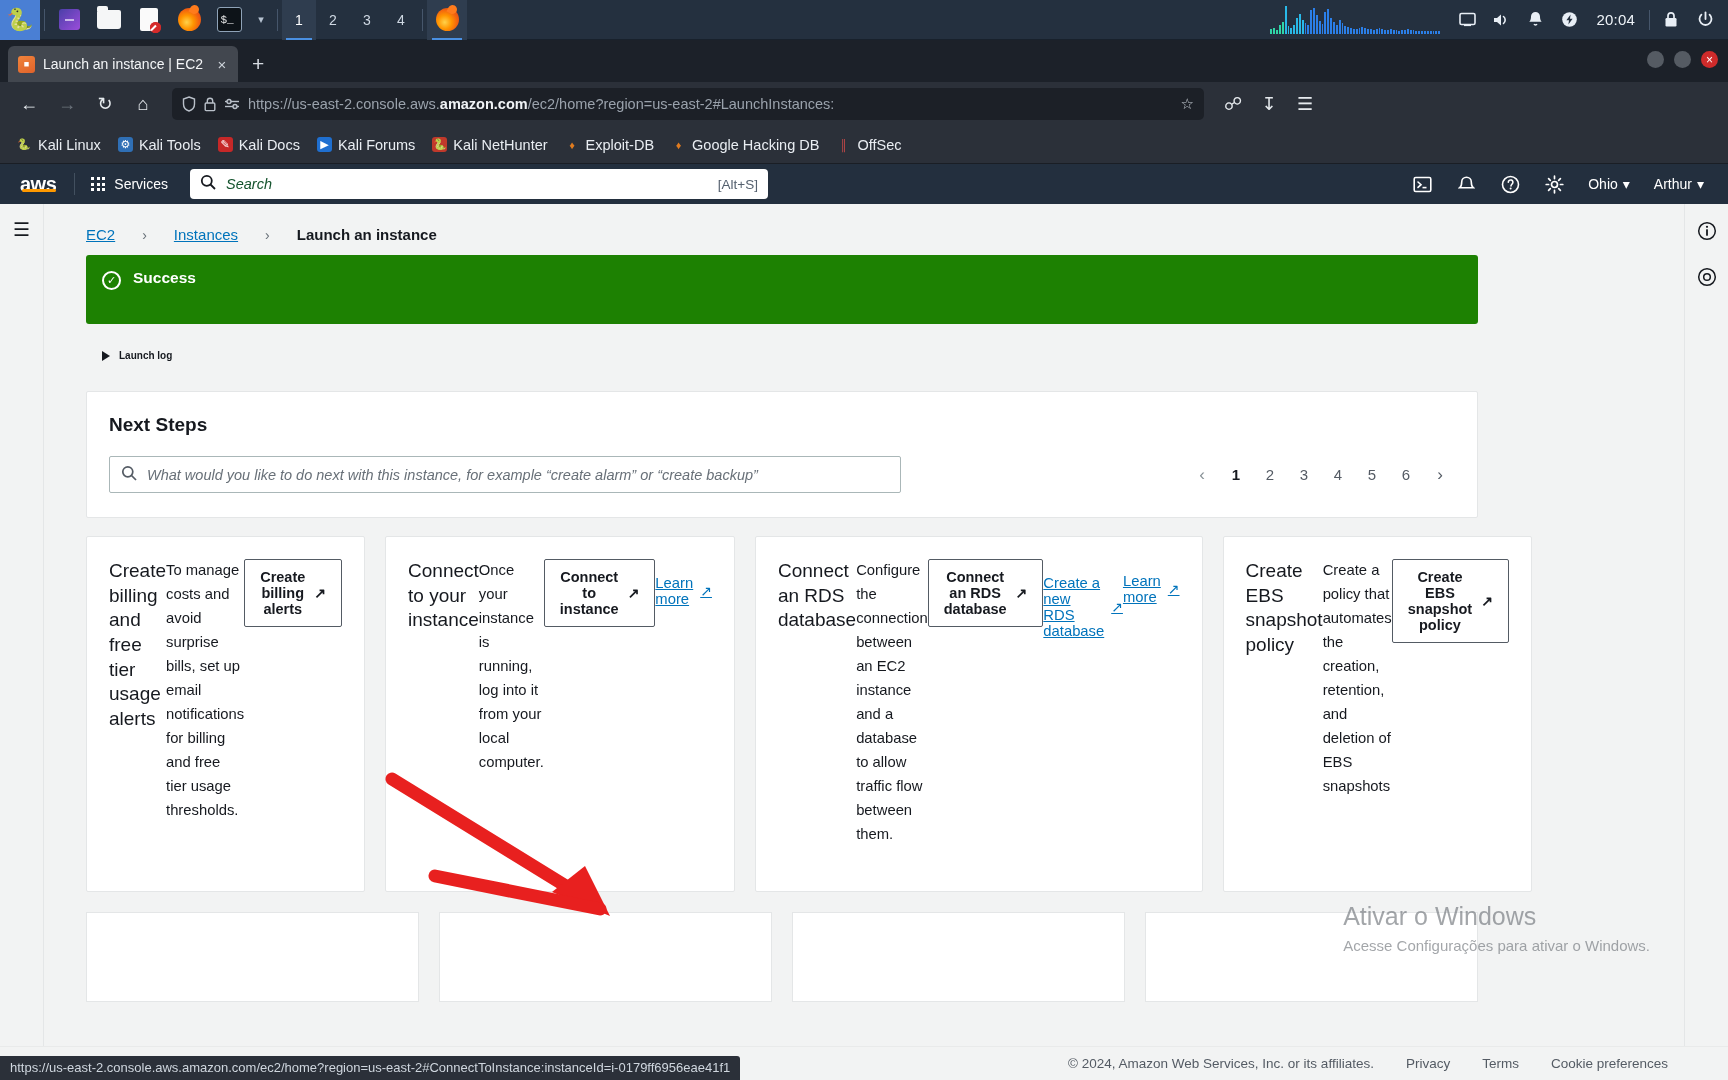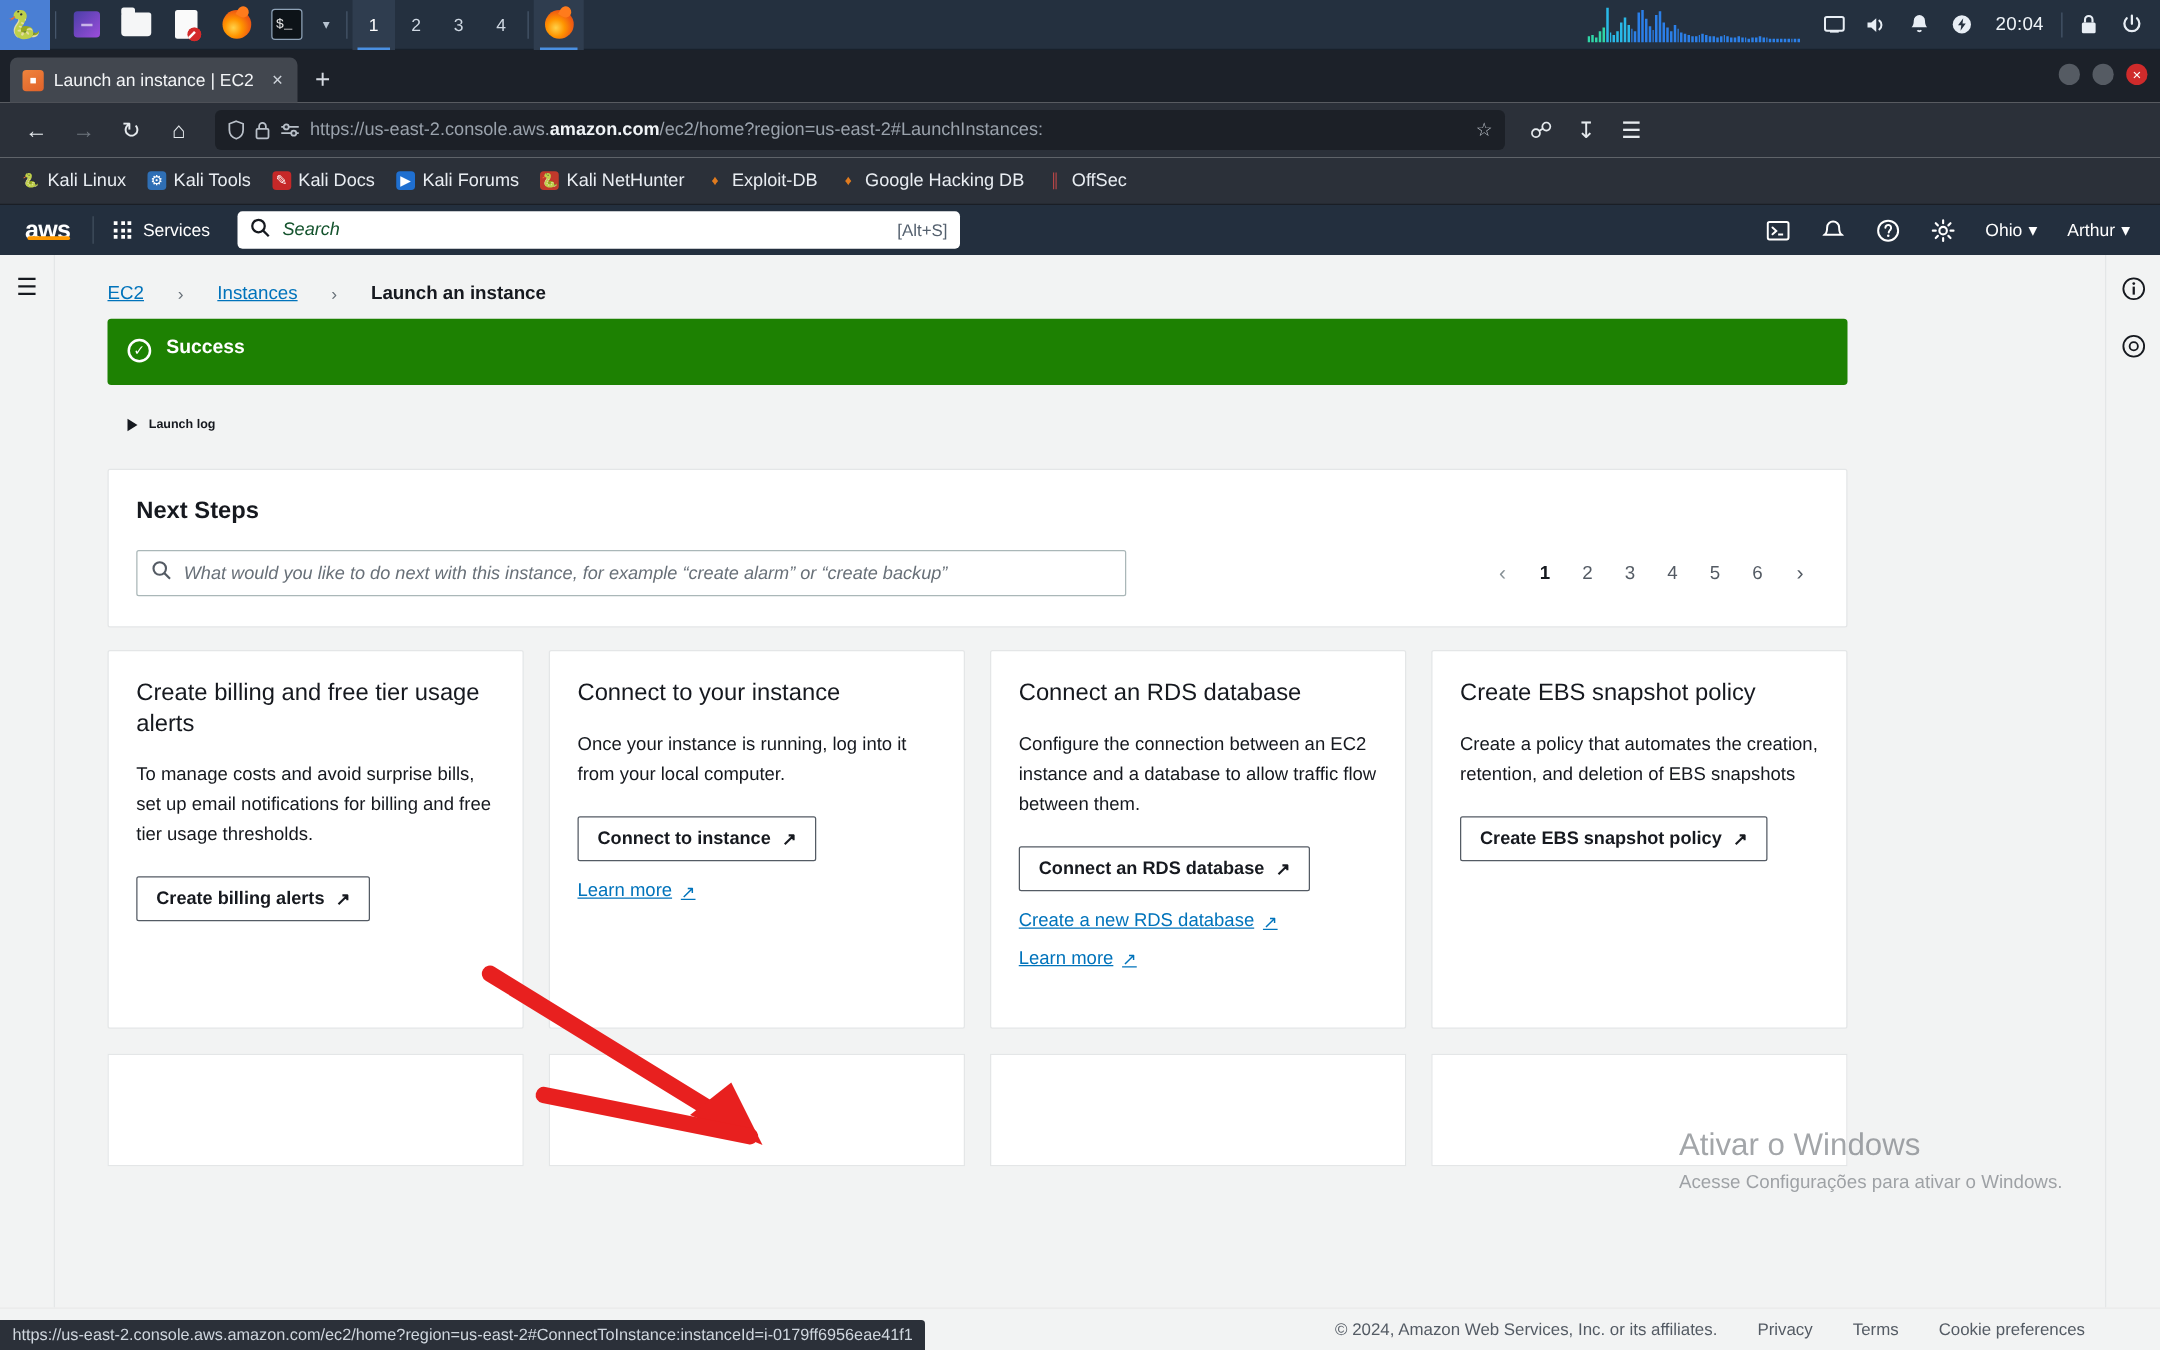--- a/index.html
+++ b/index.html
@@ -235,21 +235,21 @@
   #success {
     background: #1d8102; color:#fff; border-radius: 3px;
     padding: 14px 16px 16px 16px; margin-bottom: 26px;
     display:flex; gap:12px; width: 1392px;
   }
   .chk {
     width: 19px; height: 19px; border-radius: 50%;
     border: 2px solid #fff; display:flex;align-items:center;justify-content:center;
     font-size: 11px; flex-shrink:0; margin-top:2px;
   }
-  #success .s-title { font-weight: 700; font-size: 15.5px; margin-bottom: 5px; }
+  #success .s-title { font-weight: 700; font-size: 15.5px; margin-bottom: 21px; }
   #success .s-body { font-size: 15.5px; }
   #success .s-body a { color:#fff; text-decoration: underline; }
 
   #launchlog {
     display:flex;align-items:center;gap:9px;
     font-size:10px;font-weight:700;color:#16191f;
     margin-bottom: 30px; padding-left: 16px;
   }
   .tri { width:0;height:0;border-left:8px solid #16191f;border-top:5.5px solid transparent;border-bottom:5.5px solid transparent; }
 
@@ -271,21 +271,21 @@
     color:#545b64; font-size:15px;
   }
   .pg.active { color:#16191f; font-weight:700; }
   .pg.arrow { color:#879196; font-size:17px; }
   .pg.arrow.on { color:#545b64; }
 
   #cards { display:flex; gap: 20px; width: 1392px; }
   .card {
     flex:1; background:#fff; border:1px solid #e4e6e7; border-radius:2px;
     padding: 22px 22px 24px 22px; min-height: 303px;
-    display:flex;flex-direction:column;
+    display:flex;flex-direction:row;
   }
   .card h3 { font-size: 19px; font-weight: 400; color:#16191f; line-height:1.3; margin-bottom: 17px; }
   .card p { font-size: 14.8px; color:#16191f; line-height: 1.62; margin-bottom: 20px; }
   .btn {
     align-self:flex-start; border:1px solid #545b64; border-radius:2px;
     background:#fff; color:#16191f; font-weight:700; font-size:14.5px;
     padding: 9px 15px; display:flex;align-items:center;gap:9px;
   }
   .extlink { font-size: 14px; }
   .lmore {

